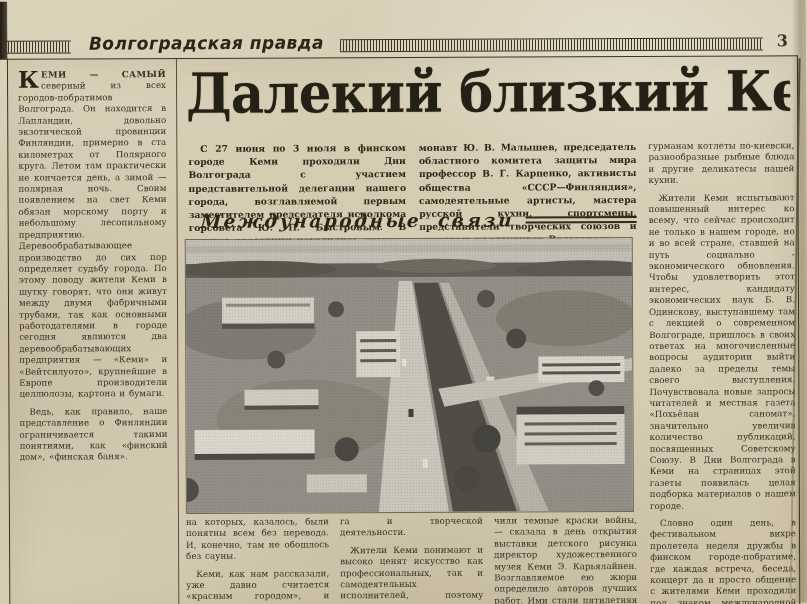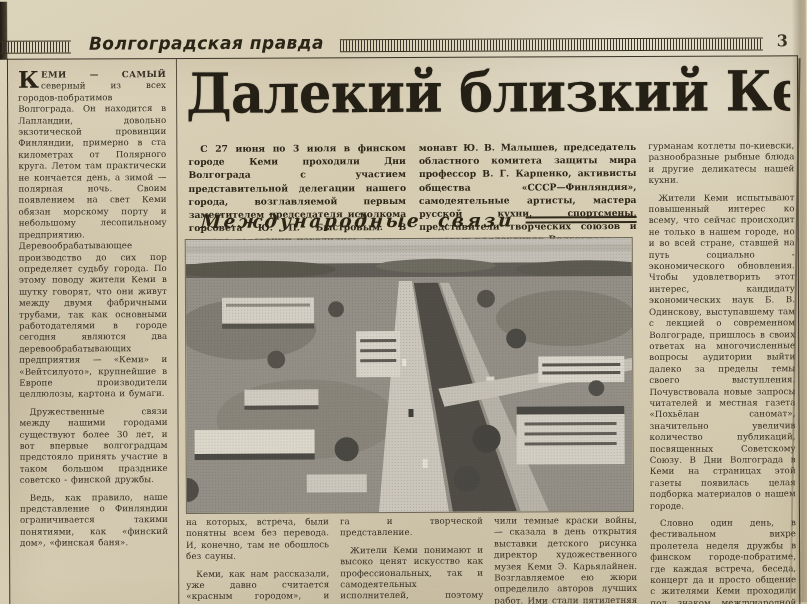--- a/index.html
+++ b/index.html
@@ -87,21 +87,20 @@
     <div class="masthead">Волгоградская правда</div>
     <div class="hatch hatch-right"></div>
     <div class="page-number">3</div>
   </div>
 
   <div class="frame">
     <div class="vrule"></div>
 
     <div class="left-col bodytext">
       <p style="text-indent:0;"><span class="dropcap">К</span><span class="lead-caps">ЕМИ — САМЫЙ</span><span> северный из всех городов-побратимов Волгограда. Он находится в Лапландии, довольно экзотической провинции Финляндии, примерно в ста километрах от Полярного круга. Летом там практически не кончается день, а зимой — полярная ночь. Своим появлением на свет Кеми обязан морскому порту и небольшому лесопильному предприятию. Деревообрабатывающее производство до сих пор определяет судьбу города. По этому поводу жители Кеми в шутку говорят, что они живут между двумя фабричными трубами, так как основными работодателями в городе сегодня являются два деревообрабатывающих предприятия — «Кеми» и «Вейтсилуото», крупнейшие в Европе производители целлюлозы, картона и бумаги.</span></p>
-      <p>Дружественные связи между нашими городами существуют более 30 лет, и вот впервые волгоградцам предстояло принять участие в таком большом празднике советско - финской дружбы.</p>
       <p>Ведь, как правило, наше представление о Финляндии ограничивается такими понятиями, как «финский дом», «финская баня».</p>
 
     </div>
 
     <div class="headline">Далекий близкий Кеми</div>
 
     <div class="intro">
       <div class="icol">
           <p>С 27 июня по 3 июля в финском городе Кеми проходили Дни Волгограда с участием представительной делегации нашего города, возглавляемой первым заместителем председателя исполкома горсовета Ю. П. Быстровым. В составе делегации находились летчик-кос-</p>
         </div>
@@ -175,25 +174,25 @@
 
         <rect x="216" y="120" width="4" height="7" fill="#e4dfd0"></rect>
         <rect x="222" y="170" width="5" height="8" fill="#3c3931"></rect>
         <rect x="236" y="220" width="5" height="9" fill="#e0dbcc"></rect>
         <rect x="300" y="138" width="8" height="4" fill="#d9d4c5"></rect>
       </svg>
     </div>
 
     <div class="bottom-cols bodytext">
       <div class="bcol">
-        <p style="text-indent:0;">на которых, встреча, были понятны всем без перевода. И, конечно, там не обошлось без сауны.</p>
+        <p style="text-indent:0;">на которых, казалось, были понятны всем без перевода. И, конечно, там не обошлось без сауны.</p>
         <p>Кеми, как нам рассказали, уже давно считается «красным городом», и сегодня большинство в органах городского управления принадлежит комму-</p>
       </div>
       <div class="bcol">
-        <p style="text-indent:0;">га и творческой представление.</p>
+        <p style="text-indent:0;">га и творческой деятельности.</p>
         <p>Жители Кеми понимают и высоко ценят искусство как профессиональных, так и самодеятельных исполнителей, поэтому выступления коллектива художественной самодеятельности Дворца культуры профсоюзов нашего города в рам-</p>
       </div>
       <div class="bcol">
         <p style="text-indent:0;">чили темные краски войны, — сказала в день открытия выставки детского рисунка директор художественного музея Кеми Э. Карьялайнен. Возглавляемое ею жюри определило авторов лучших работ. Ими стали пятилетняя Катя Самойленко, Таня Шипаева (11 лет) и Дима Петрунин (12 лет).</p>
       </div>
     </div>
 
     <div class="right-col bodytext">
       <p style="text-indent:0;">гурманам котлеты по-киевски, разнообразные рыбные блюда и другие деликатесы нашей кухни.</p>
       <p>Жители Кеми испытывают повышенный интерес ко всему, что сейчас происходит не только в нашем городе, но и во всей стране, ставшей на путь социально - экономического обновления. Чтобы удовлетворить этот интерес, кандидату экономических наук Б. В. Одинскову, выступавшему там с лекцией о современном Волгограде, пришлось в своих ответах на многочисленные вопросы аудитории выйти далеко за пределы темы своего выступления. Почувствовала новые запросы читателей и местная газета «Похьёлан саномат», значительно увеличив количество публикаций, посвященных Советскому Союзу. В Дни Волгограда в Кеми на страницах этой газеты появилась целая подборка материалов о нашем городе.</p>

